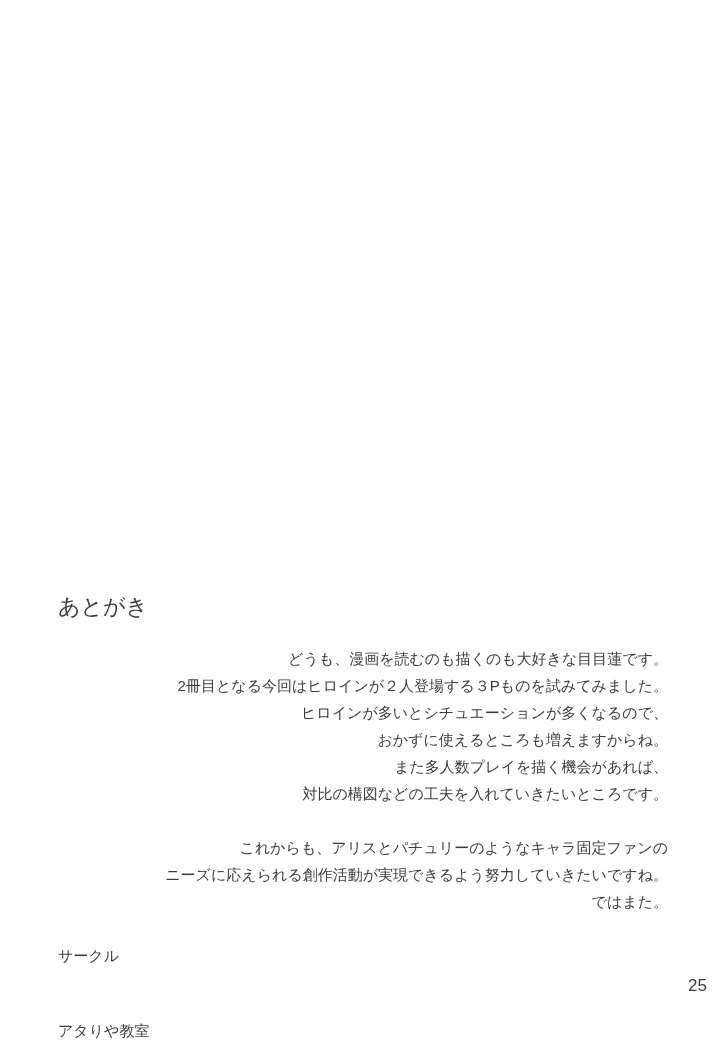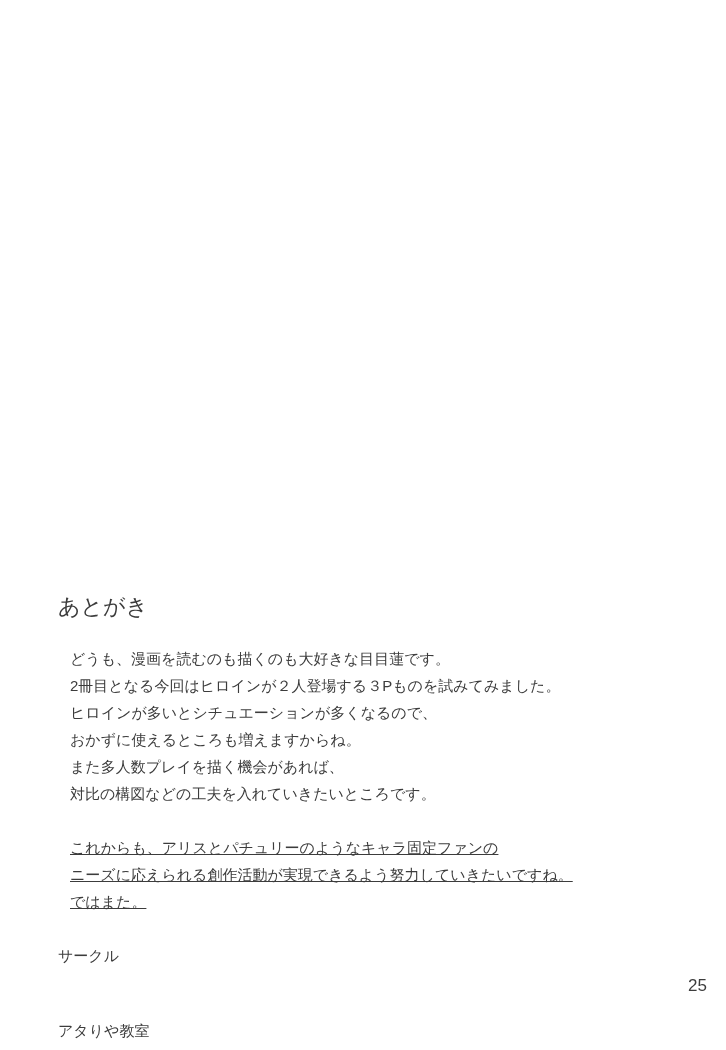--- a/index.html
+++ b/index.html
@@ -23,25 +23,25 @@
     width: 610px;
   }
   .title {
     font-size: 22px;
     line-height: 32px;
     font-weight: 400;
     margin: 0 0 22px 0;
     color: #3c3c3c;
   }
   .para {
-    margin: 12px;
+    margin: 0;
+    text-align: right;
   }
   .para + .para {
     margin-top: 27px; 
-    text-decoration: underline;
   }
   .line {
     font-size: 15px;
     line-height: 27px;
     white-space: nowrap;
     color: #3c3c3c;
   }
   .credits {
     margin-top: 27px; 
   }

